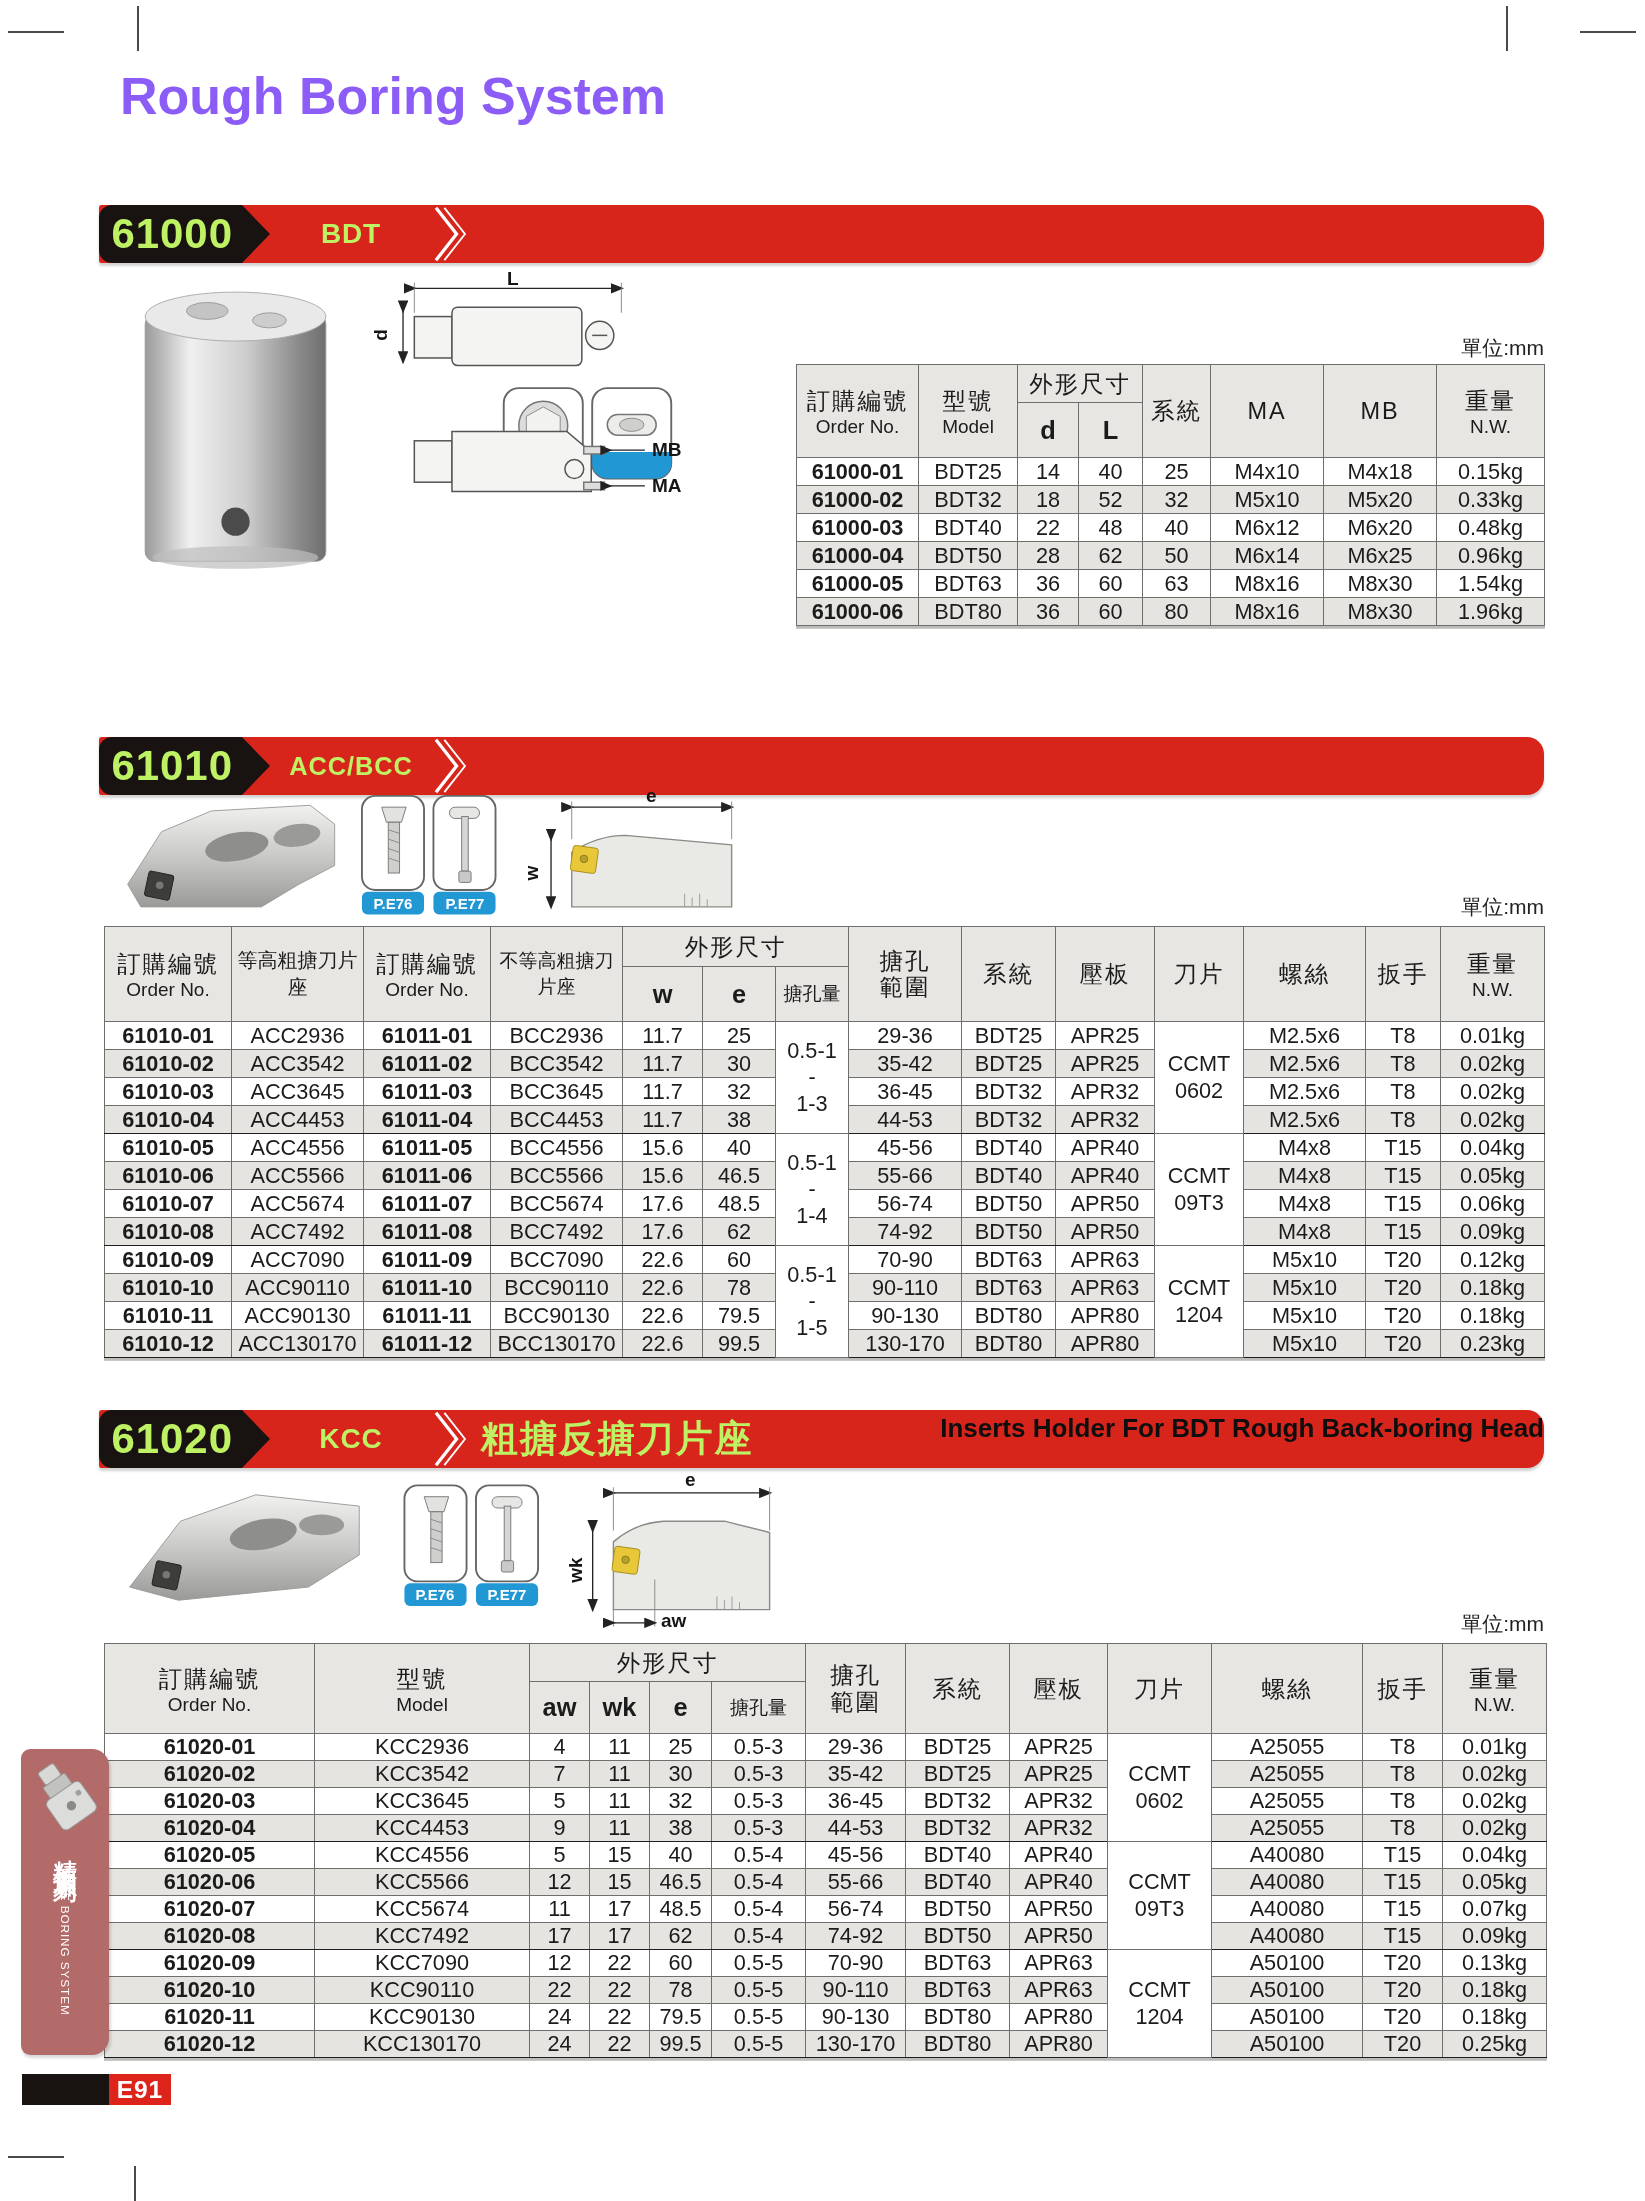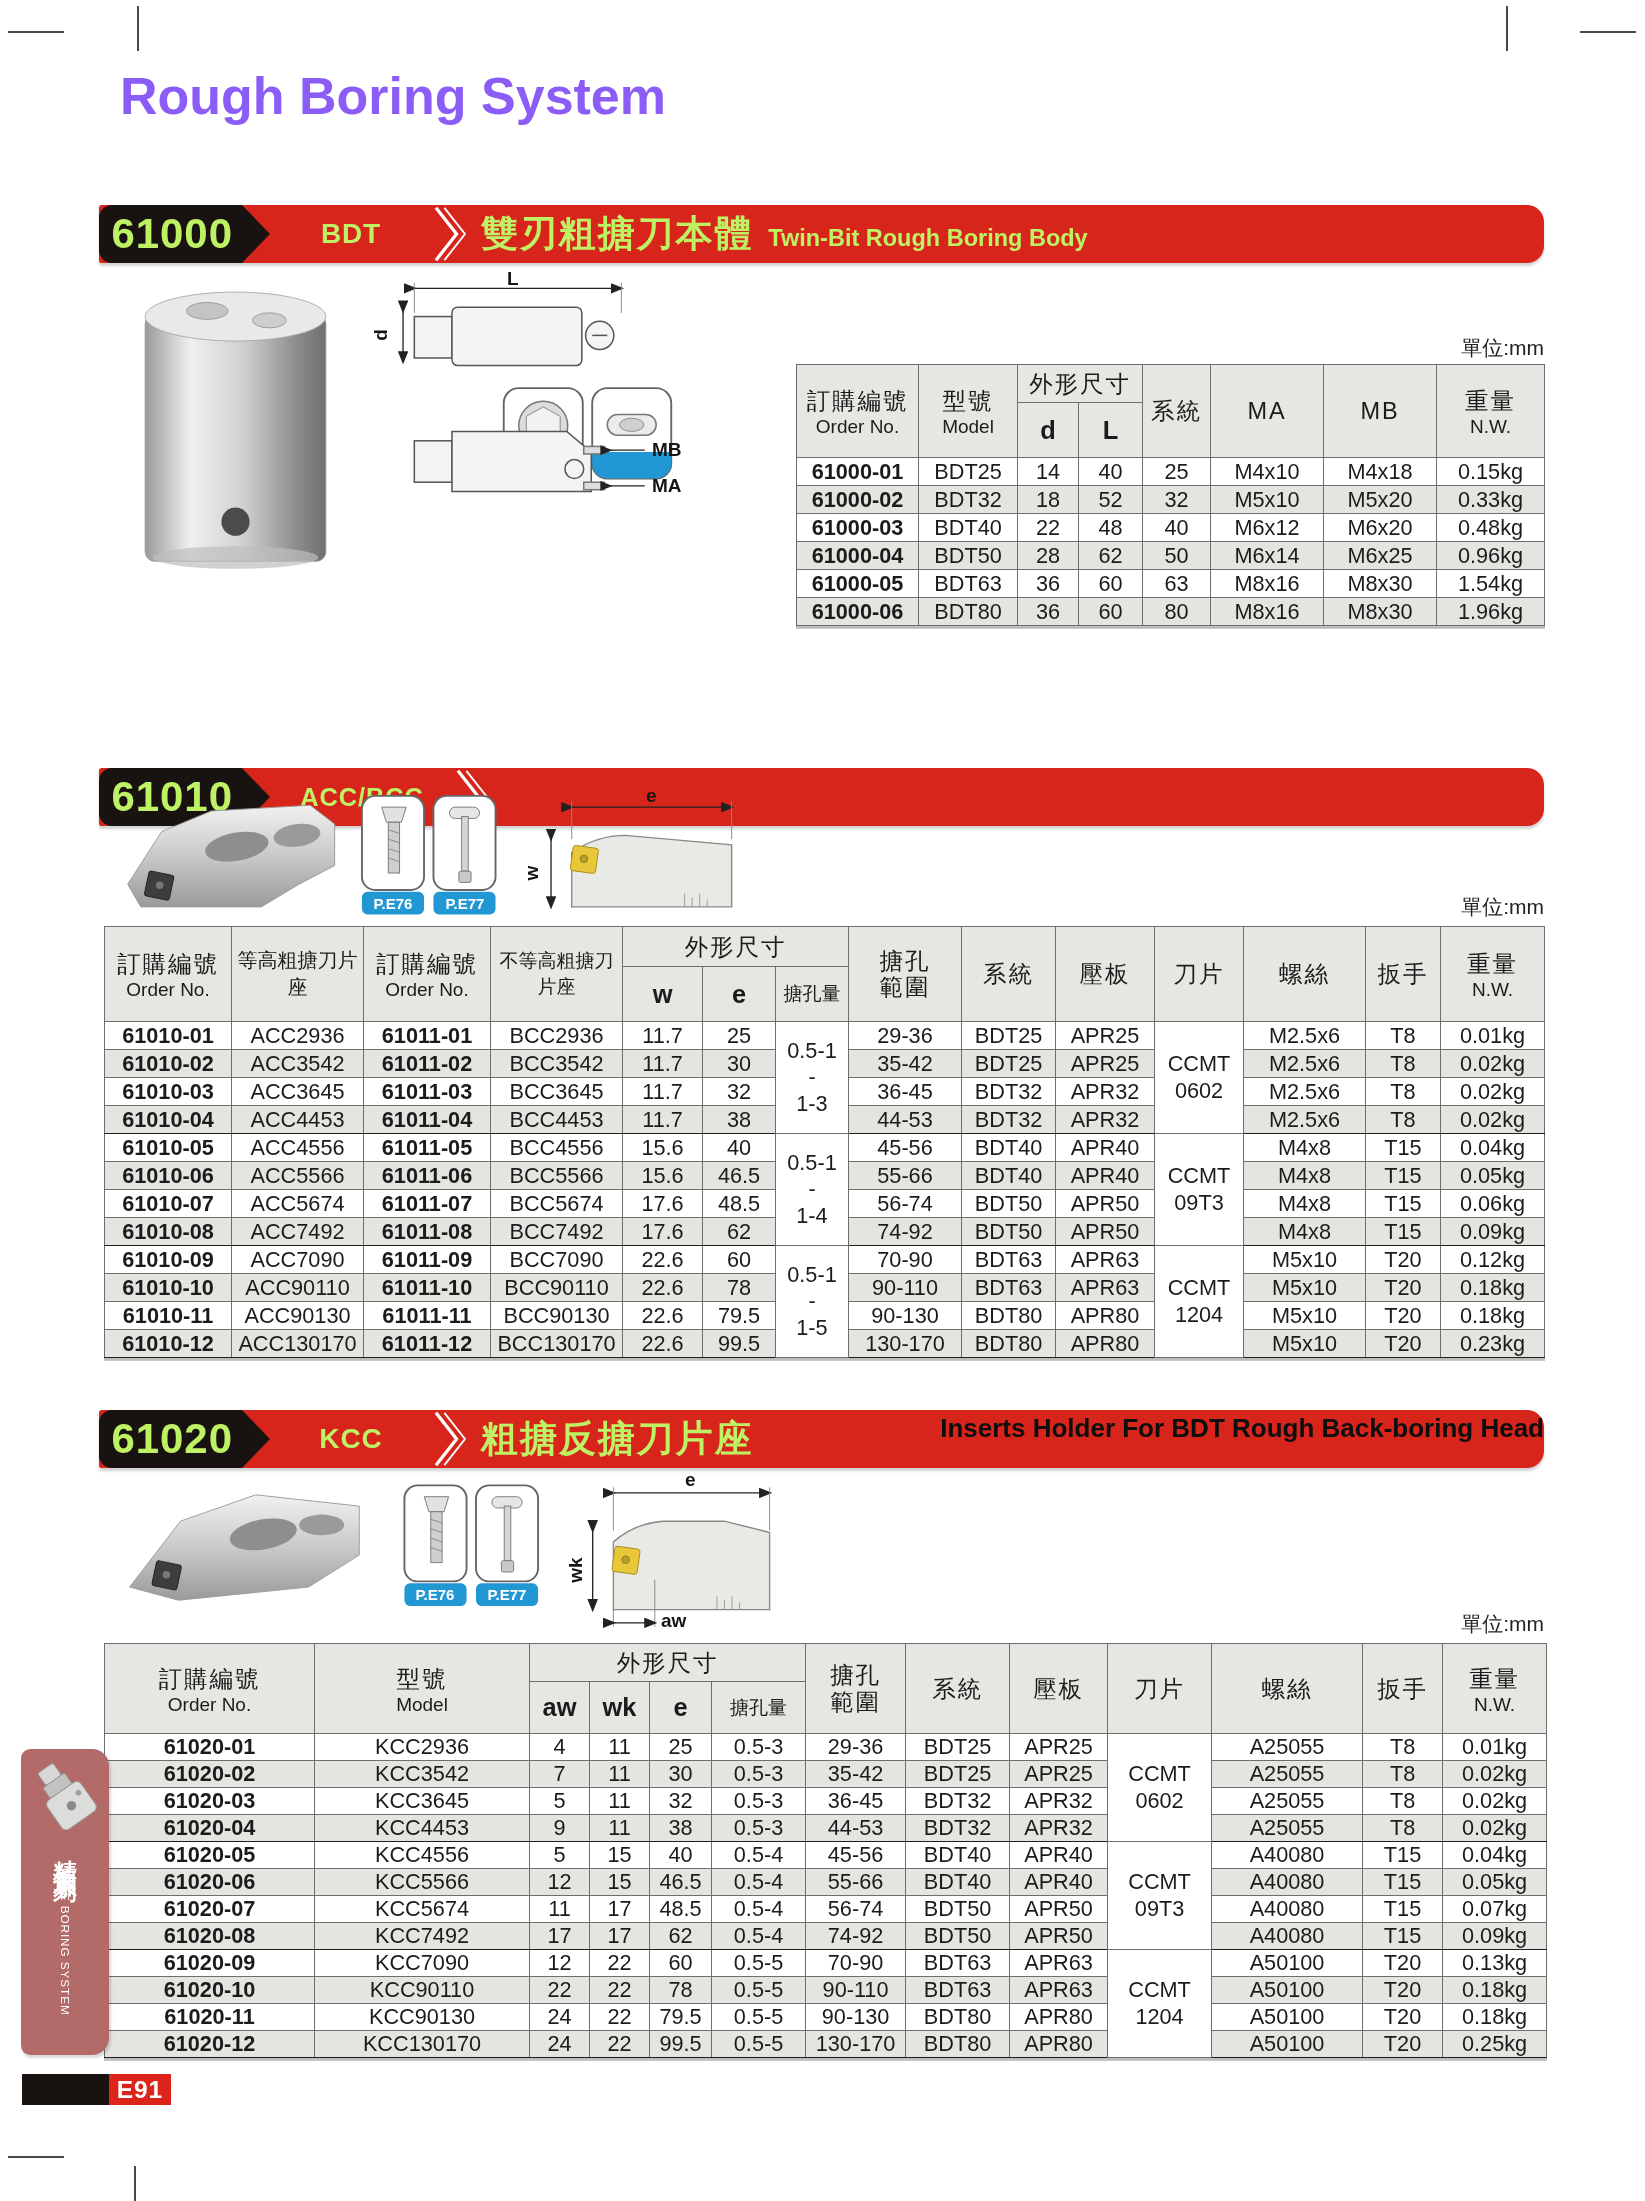--- a/index.html
+++ b/index.html
@@ -87,24 +87,20 @@
   <span class="en">Rough Boring System</span>
 </div>
 
 <div class="section-banner" style="top:205px;">
   <div class="banner-num">61000</div>
   <div class="banner-code">BDT</div>
   <svg class="banner-chevron" viewBox="0 0 38 62">
     <polyline points="4,3 26,31 4,59" fill="none" stroke="#fff" stroke-width="3.5"></polyline>
     <polyline points="13,3 35,31 13,59" fill="none" stroke="#fff" stroke-width="2"></polyline>
   </svg>
-  <div class="banner-title">
-    <span>雙刃粗搪刀本體</span>
-    <span class="en">Twin-Bit Rough Boring Body</span>
-  </div>
 </div>
 
 <div class="illus" style="left:132px;top:275px;width:687px;height:325px;">
   <svg width="687" height="325" viewBox="0 0 730 345">
     <defs>
       <linearGradient id="cyl" x1="0" y1="0" x2="1" y2="0">
         <stop offset="0" stop-color="#9a9a9a"></stop>
           <stop offset="0.25" stop-color="#f0f0f0"></stop>
         <stop offset="0.55" stop-color="#cfcfcf"></stop>
           <stop offset="0.85" stop-color="#8a8a8a"></stop>
@@ -249,21 +245,21 @@
         <td>36</td>
         <td>60</td>
         <td>80</td>
         <td>M8x16</td>
         <td>M8x30</td>
         <td>1.96kg</td>
       </tr>
     </tbody>
 </table>
 
-<div class="section-banner" style="top:768px;gap:11px;">
+<div class="section-banner" style="top:737px;">
   <div class="banner-num">61010</div>
   <div class="banner-code" style="font-size:25.4px;">ACC/BCC</div>
   <svg class="banner-chevron" viewBox="0 0 38 62">
     <polyline points="4,3 26,31 4,59" fill="none" stroke="#fff" stroke-width="3.5"></polyline>
     <polyline points="13,3 35,31 13,59" fill="none" stroke="#fff" stroke-width="2"></polyline>
   </svg>
 </div>
 
 <div class="illus" style="left:122px;top:794px;width:621px;height:127px;">
   <svg width="621" height="127" viewBox="0 0 660 135">

